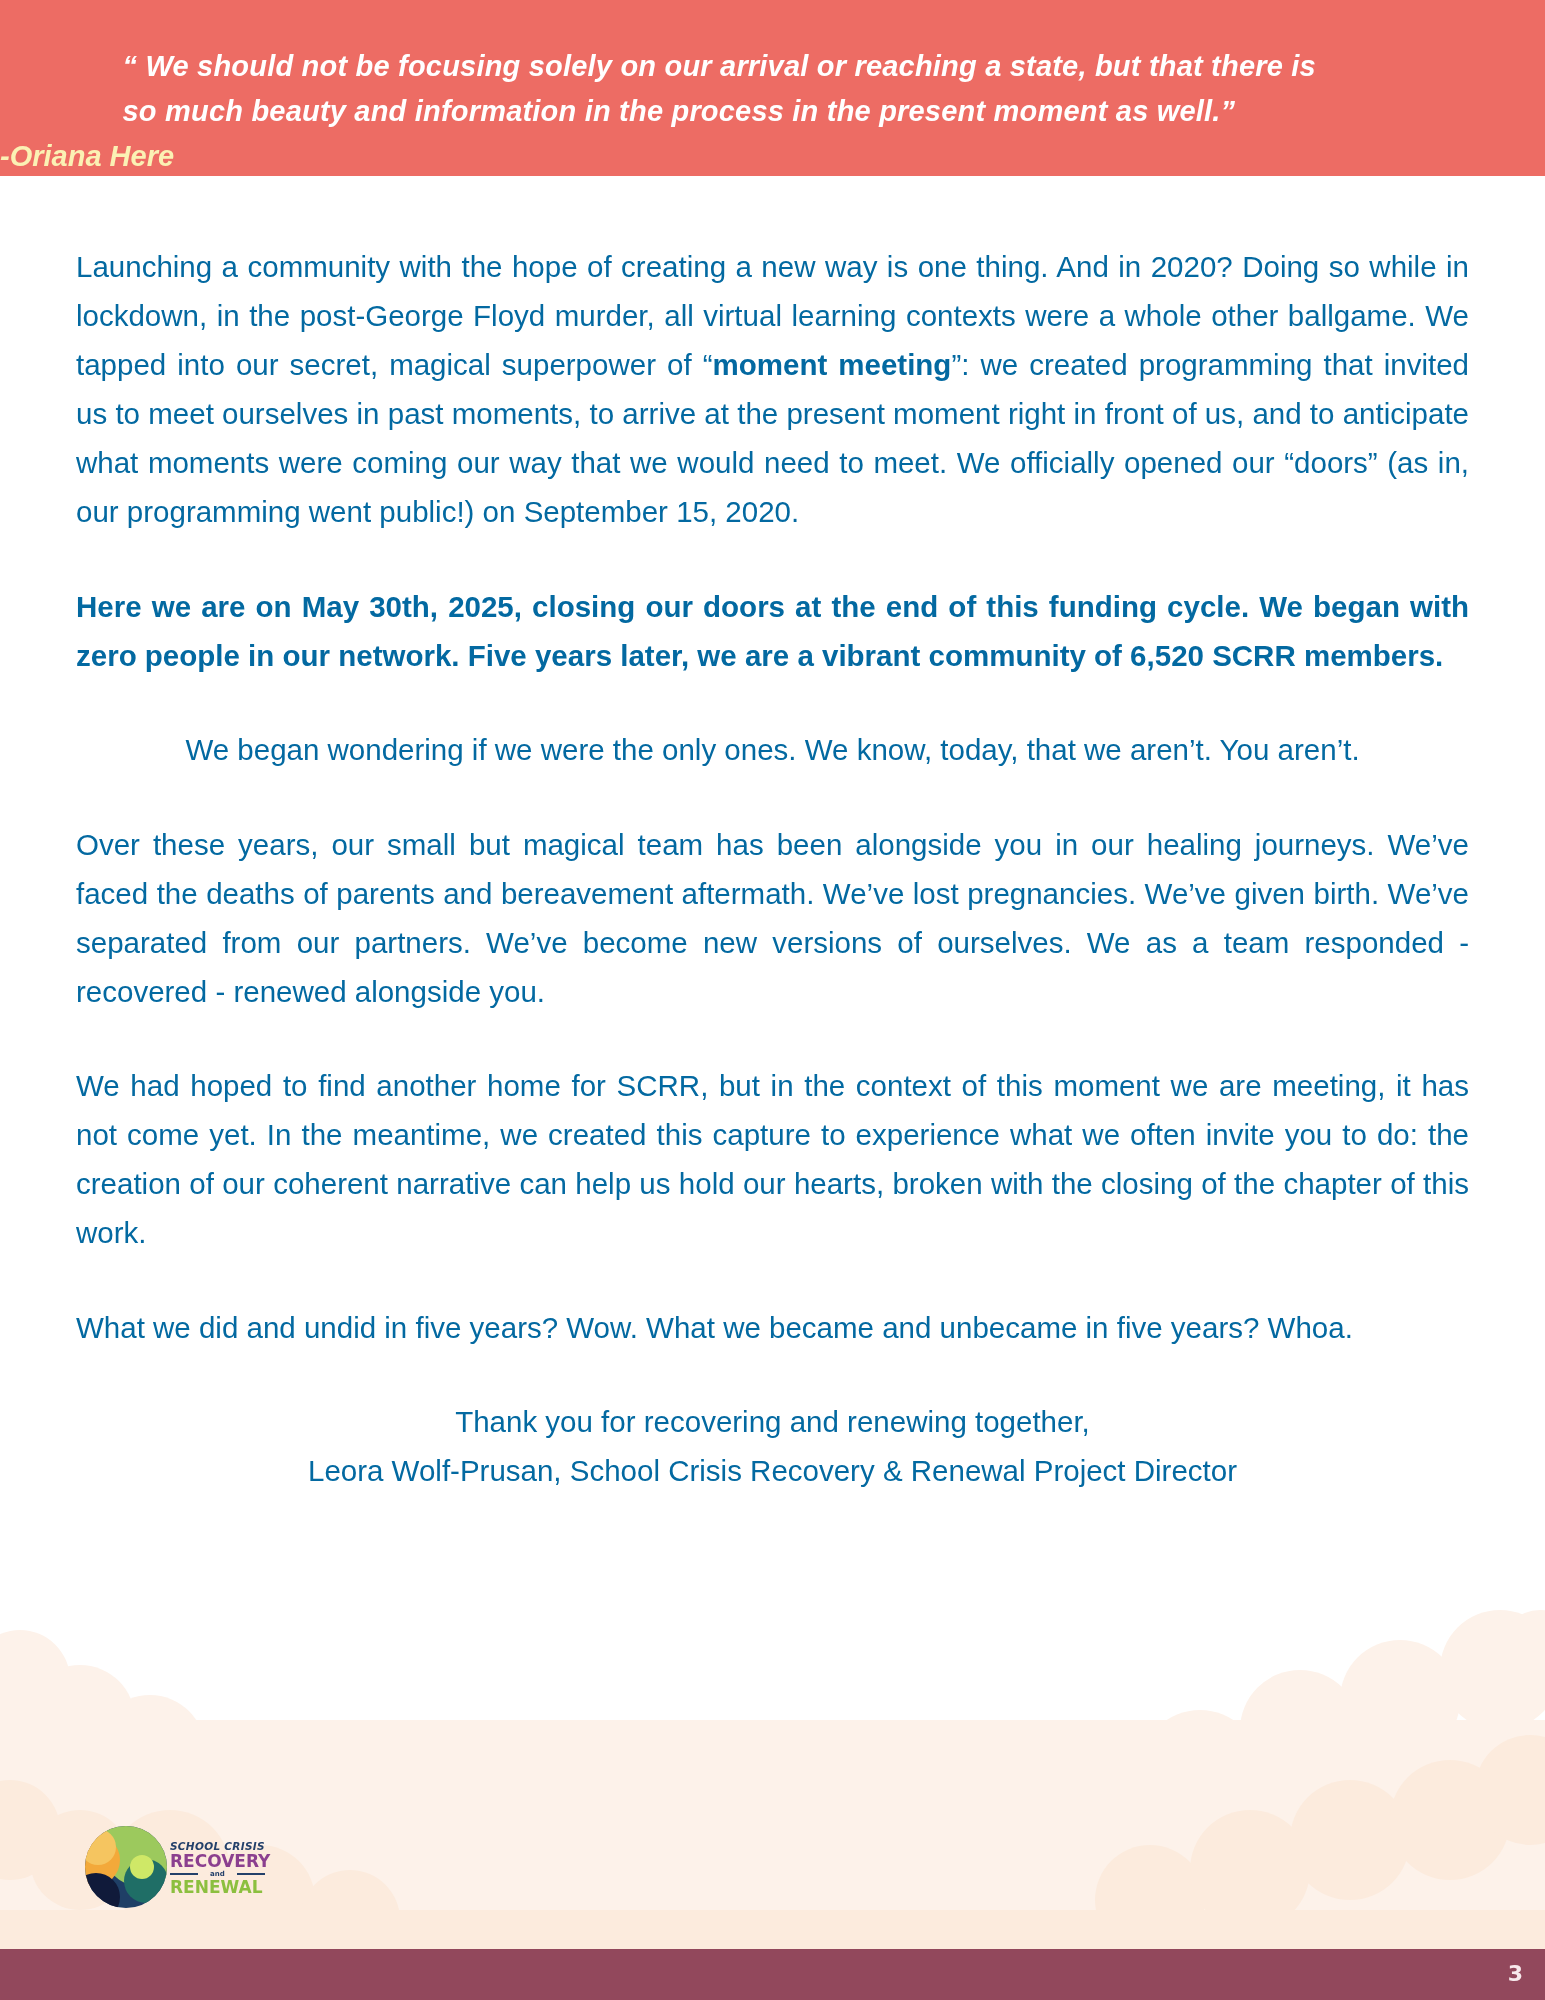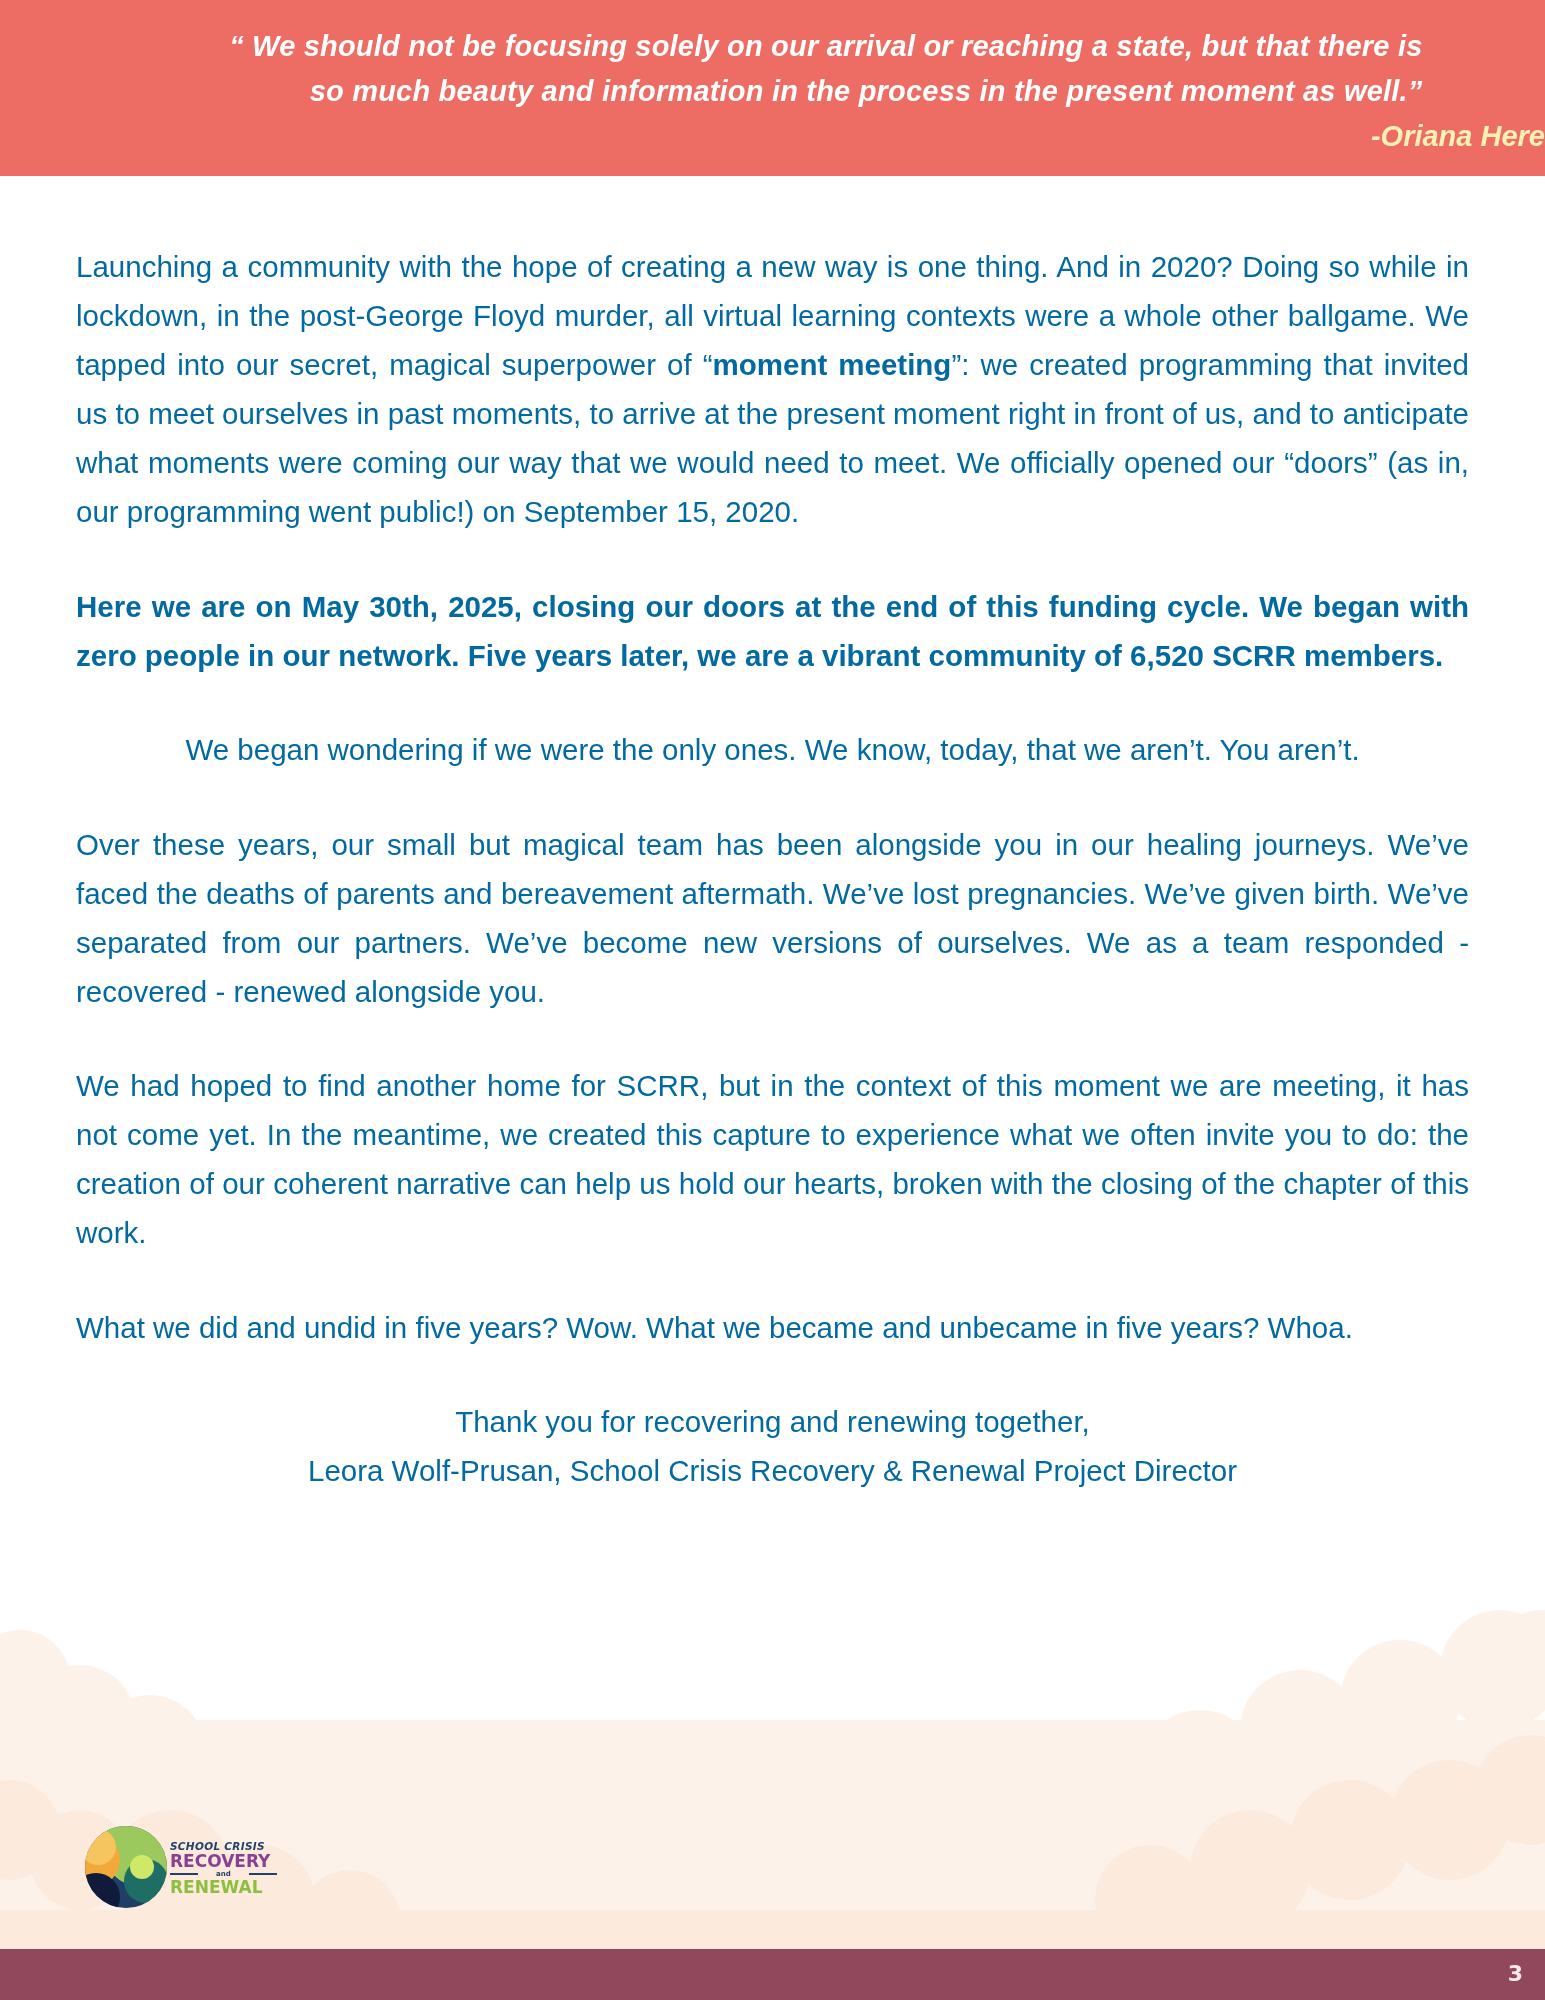--- a/index.html
+++ b/index.html
@@ -5,23 +5,23 @@
   html, body { margin: 0; padding: 0; }
   body {
     width: 1545px; height: 2000px; position: relative; overflow: hidden;
     background: #ffffff;
     font-family: "Liberation Sans", "DejaVu Sans", sans-serif;
     color: #1a1a1a;
   }
   .quote-banner {
     position: absolute; left: 0; top: 0; width: 1545px; height: 176px;
     background: #ed6c64;
-    text-align: right;
+    text-align: left;
     box-sizing: border-box;
-    padding-top: 24px;
+    padding-top: 44px;
   }
   .quote-text {
     color: #ffffff; font-style: italic; font-weight: bold;
     font-size: 29px; line-height: 45px; letter-spacing: 0.2px;
     margin: 0 auto; width: 1300px;
   }
   .quote-author {
     color: #fbf1b4; font-style: italic; font-weight: bold;
     font-size: 29px; line-height: 45px; margin-top: 0;
   }
@@ -35,21 +35,21 @@
   .content p { margin: 0 0 45.5px 0; text-align: justify; }
   .content p.left { text-align: center; }
   .content p.tight { margin-bottom: 0; }
   .bold { font-weight: bold; }
   .logo {
     position: absolute; left: 84px; top: 1824px; width: 200px; height: 86px;
   }
   .logo-text { position: absolute; left: 86px; top: 16px; font-family: "DejaVu Sans", sans-serif; font-weight: bold; }
   .logo-line1 { font-size: 10.5px; color: #23406a; letter-spacing: 0.3px; line-height: 12px; font-style: italic; }
   .logo-line2 { font-size: 17px; color: #8b3f8f; line-height: 18px; }
-  .logo-and { font-size: 7px; color: #23406a; line-height: 8px; display:flex; align-items:center; gap:18px; }
+  .logo-and { font-size: 7px; color: #23406a; line-height: 8px; display:flex; align-items:center; gap:12px; }
   .logo-and .rule { display:inline-block; width: 28px; height: 1.5px; background: #23406a; }
   .logo-line3 { font-size: 17px; color: #8cbf3f; line-height: 18px; }
   .footer-bar {
     position: absolute; left: 0; top: 1949px; width: 1545px; height: 51px;
     background: #92485c;
   }
   .page-number {
     position: absolute; right: 22px; top: 12px;
     color: #f7e9ec; font-weight: bold; font-size: 22px;
     font-family: "DejaVu Sans", sans-serif;

